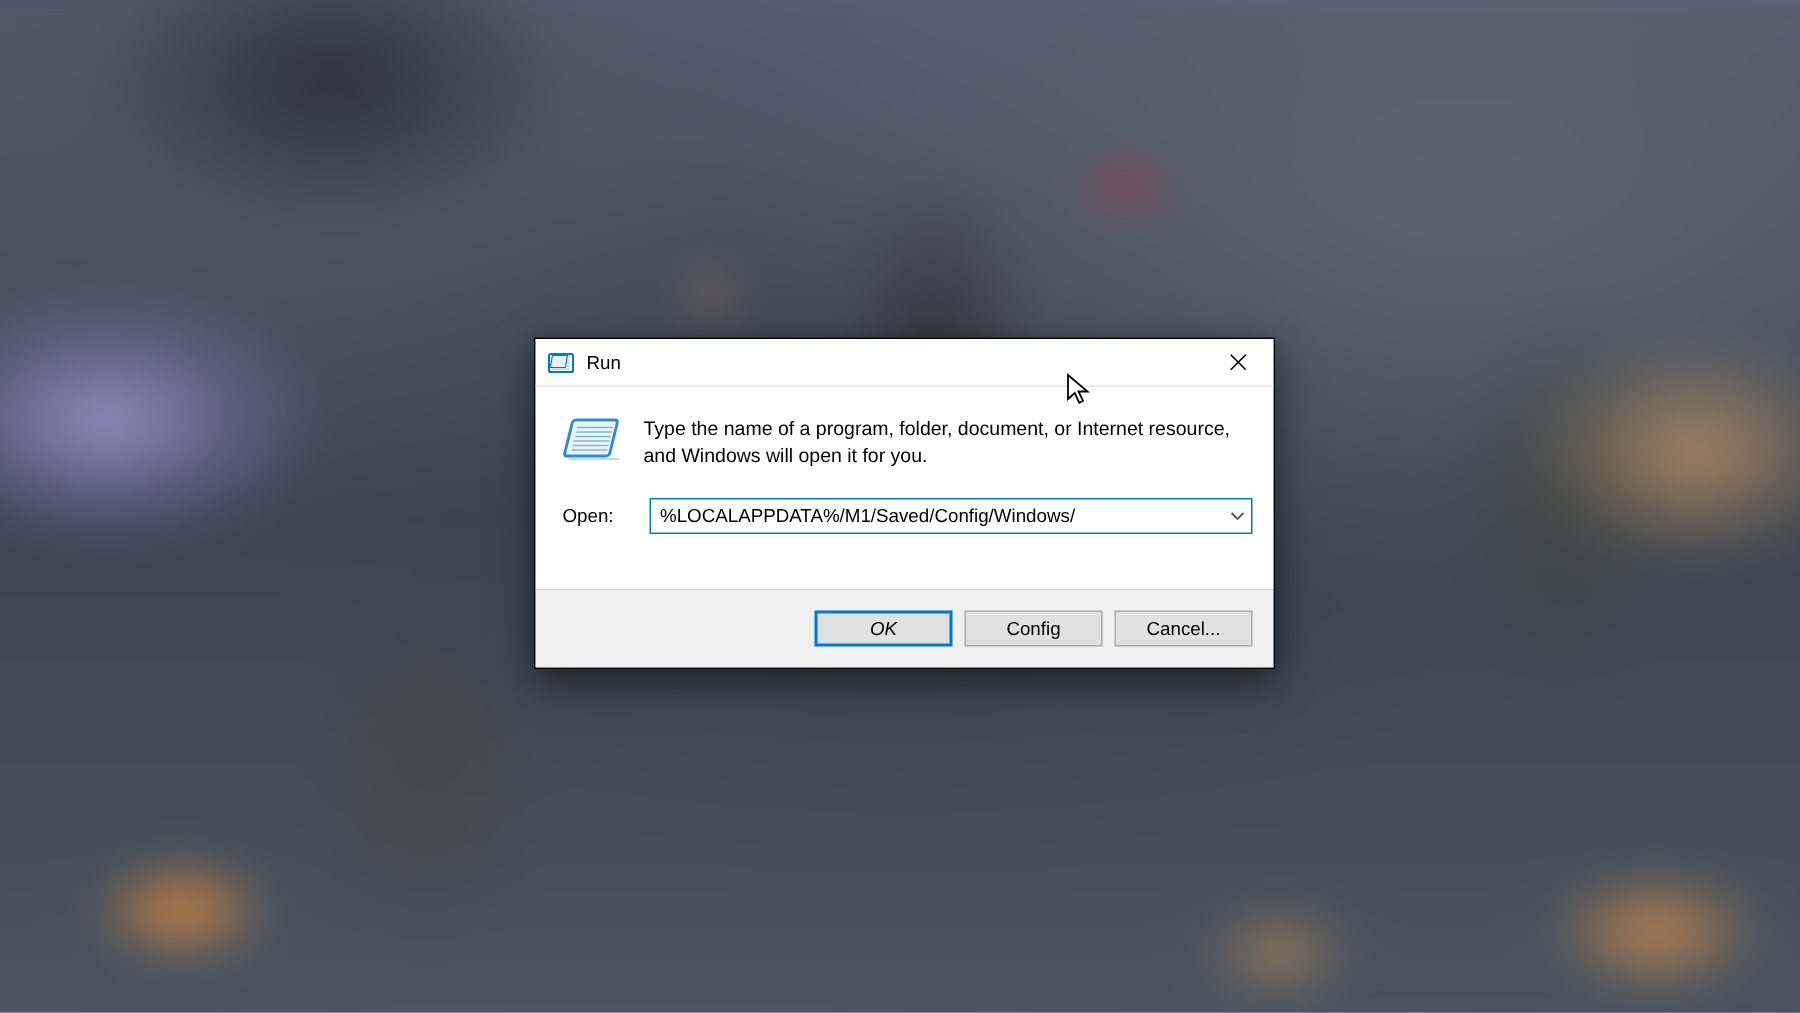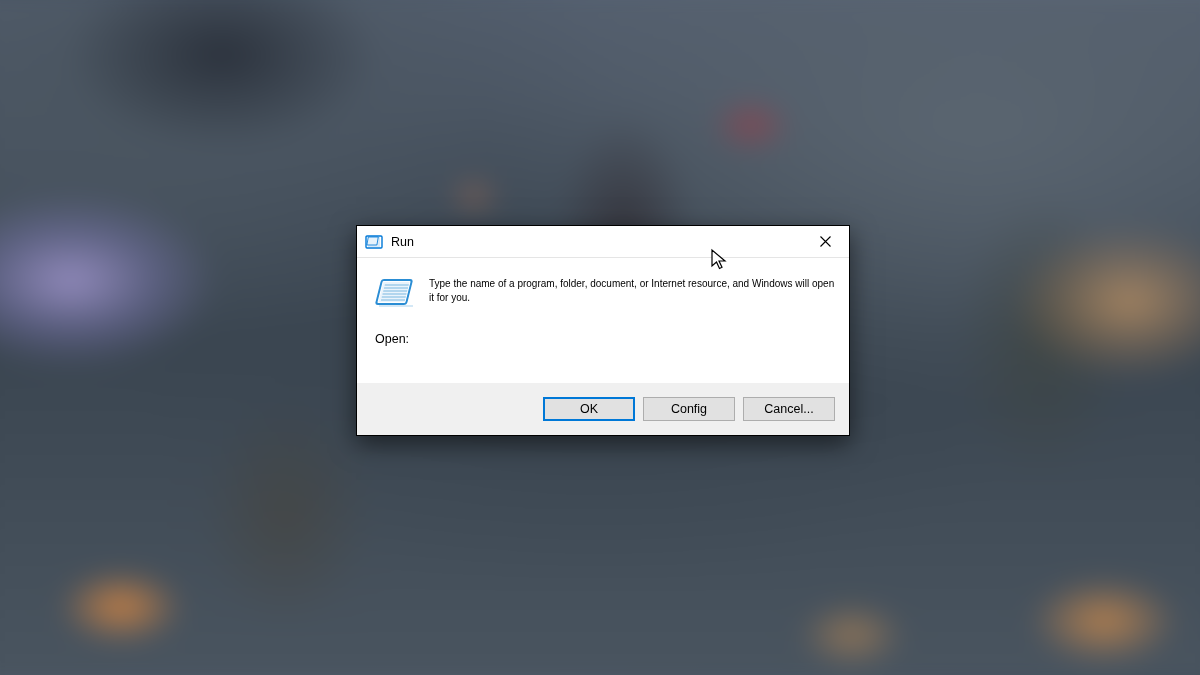--- a/index.html
+++ b/index.html
@@ -121,21 +121,21 @@
       width: 40px;
       height: 36px;
       flex-shrink: 0;
       margin-left: 4px;
     }
     .run-icon svg {
       width: 40px;
       height: 36px;
     }
     .desc-text {
-      font-size: 10px;
+      font-size: 13px;
       color: #000000;
       line-height: 1.35;
       padding-top: 1px;
     }
     .input-row {
       display: flex;
       align-items: center;
       gap: 14px;
       margin-bottom: 23px;
     }
@@ -186,20 +186,21 @@
       font-size: 12.5px;
       font-family: inherit;
       cursor: pointer;
       display: inline-flex;
       align-items: center;
       justify-content: center;
     }
     .btn-default {
       border: 2px solid #0078d7;
       background: #e1e1e1;
+      font-style: italic;
     }
     
     .cursor {
       position: absolute;
       left: 710px;
       top: 248px;
       pointer-events: none;
       z-index: 10;
     }
     .cursor svg {
@@ -249,20 +250,28 @@
             <path d="M6 9 L30 9 M6 12 L30 12 M6 15 L30 15 M6 18 L30 18 M6 21 L30 21 M6 24 L30 24" stroke="#7ab8e0" stroke-width="1"></path>
           </g>
           <path d="M4 30 L38 30" stroke="#2a8dd4" stroke-width="1" opacity="0.4"></path>
         </svg>
       </span>
       <div class="desc-text">Type the name of a program, folder, document, or Internet resource, and Windows will open it for you.</div>
     </div>
 
     <div class="input-row">
       <span class="open-label">Open:</span>
+      <div class="combo">
+        <input class="combo-input" type="text" value="%LOCALAPPDATA%/M1/Saved/Config/Windows/" style="">
+        <span class="combo-chevron">
+          <svg viewBox="0 0 12 12">
+            <path d="M2 4 L6 8 L10 4" fill="none" stroke="#555555" stroke-width="1.2"></path>
+          </svg>
+        </span>
+      </div>
     </div>
   </div>
 
   <div class="dialog-footer">
     <button class="btn btn-default">OK</button>
     <button class="btn">Config</button>
     <button class="btn">Cancel...</button>
   </div>
 </div>
 

